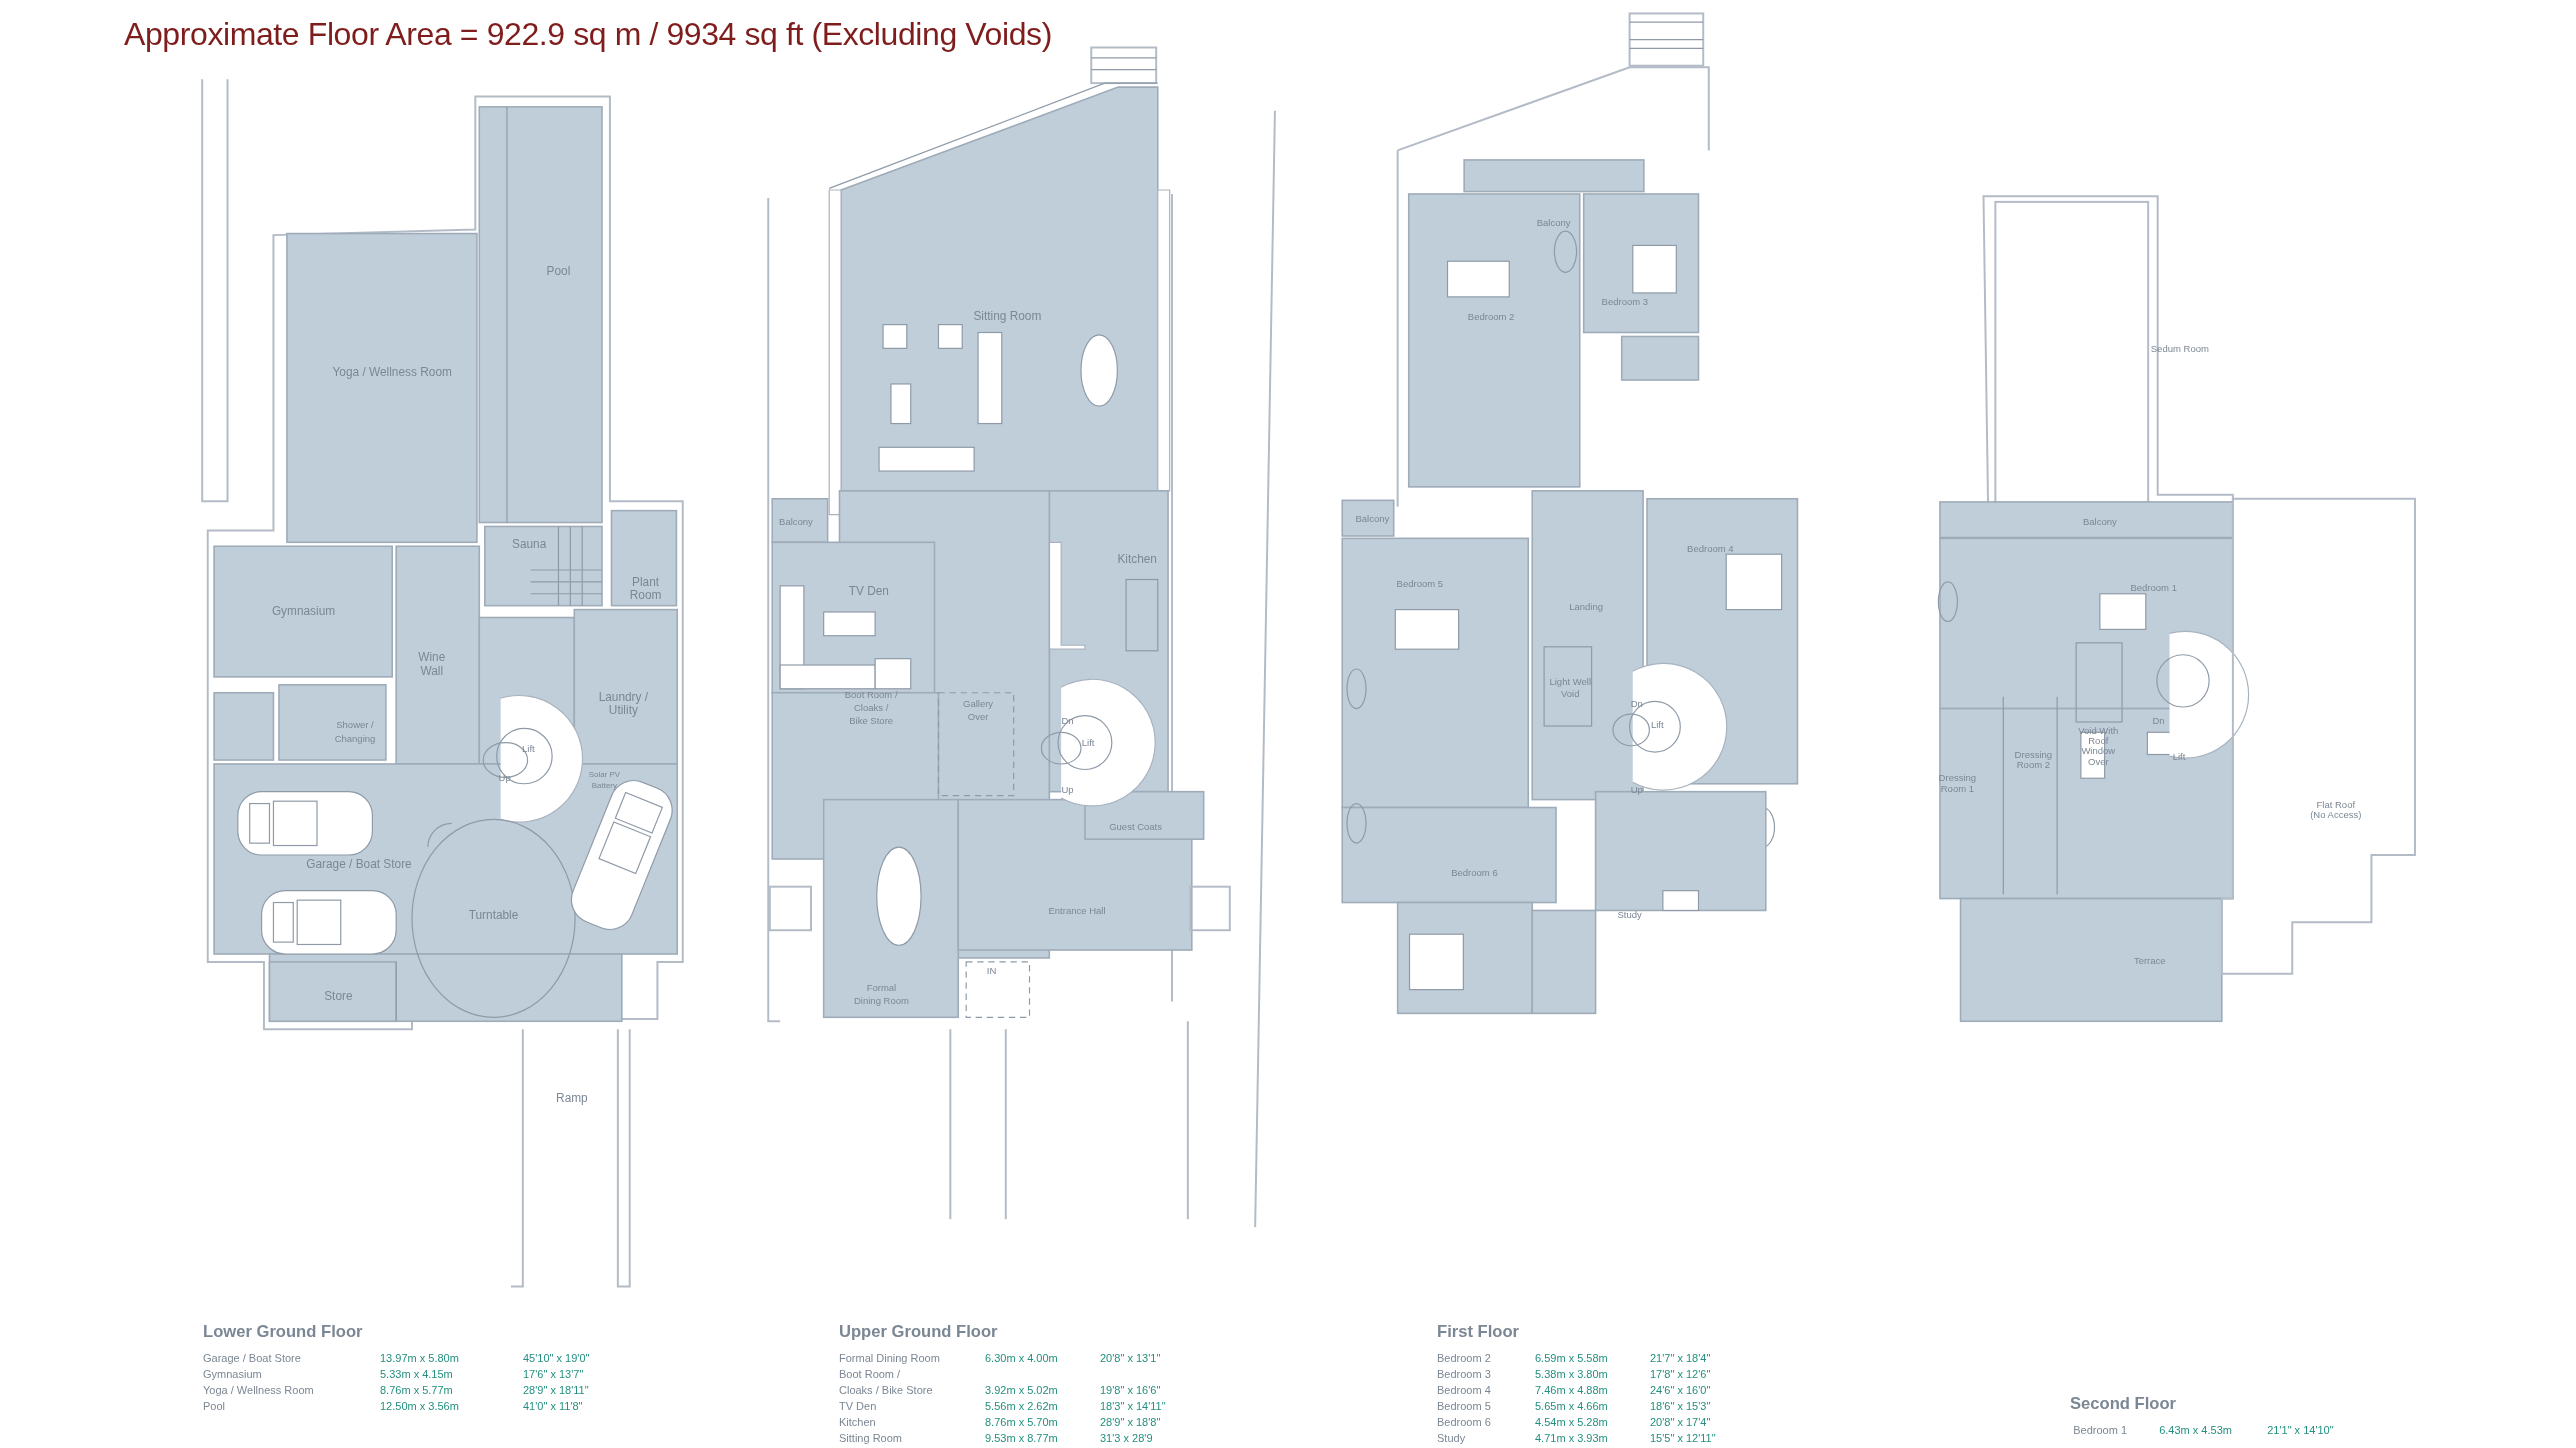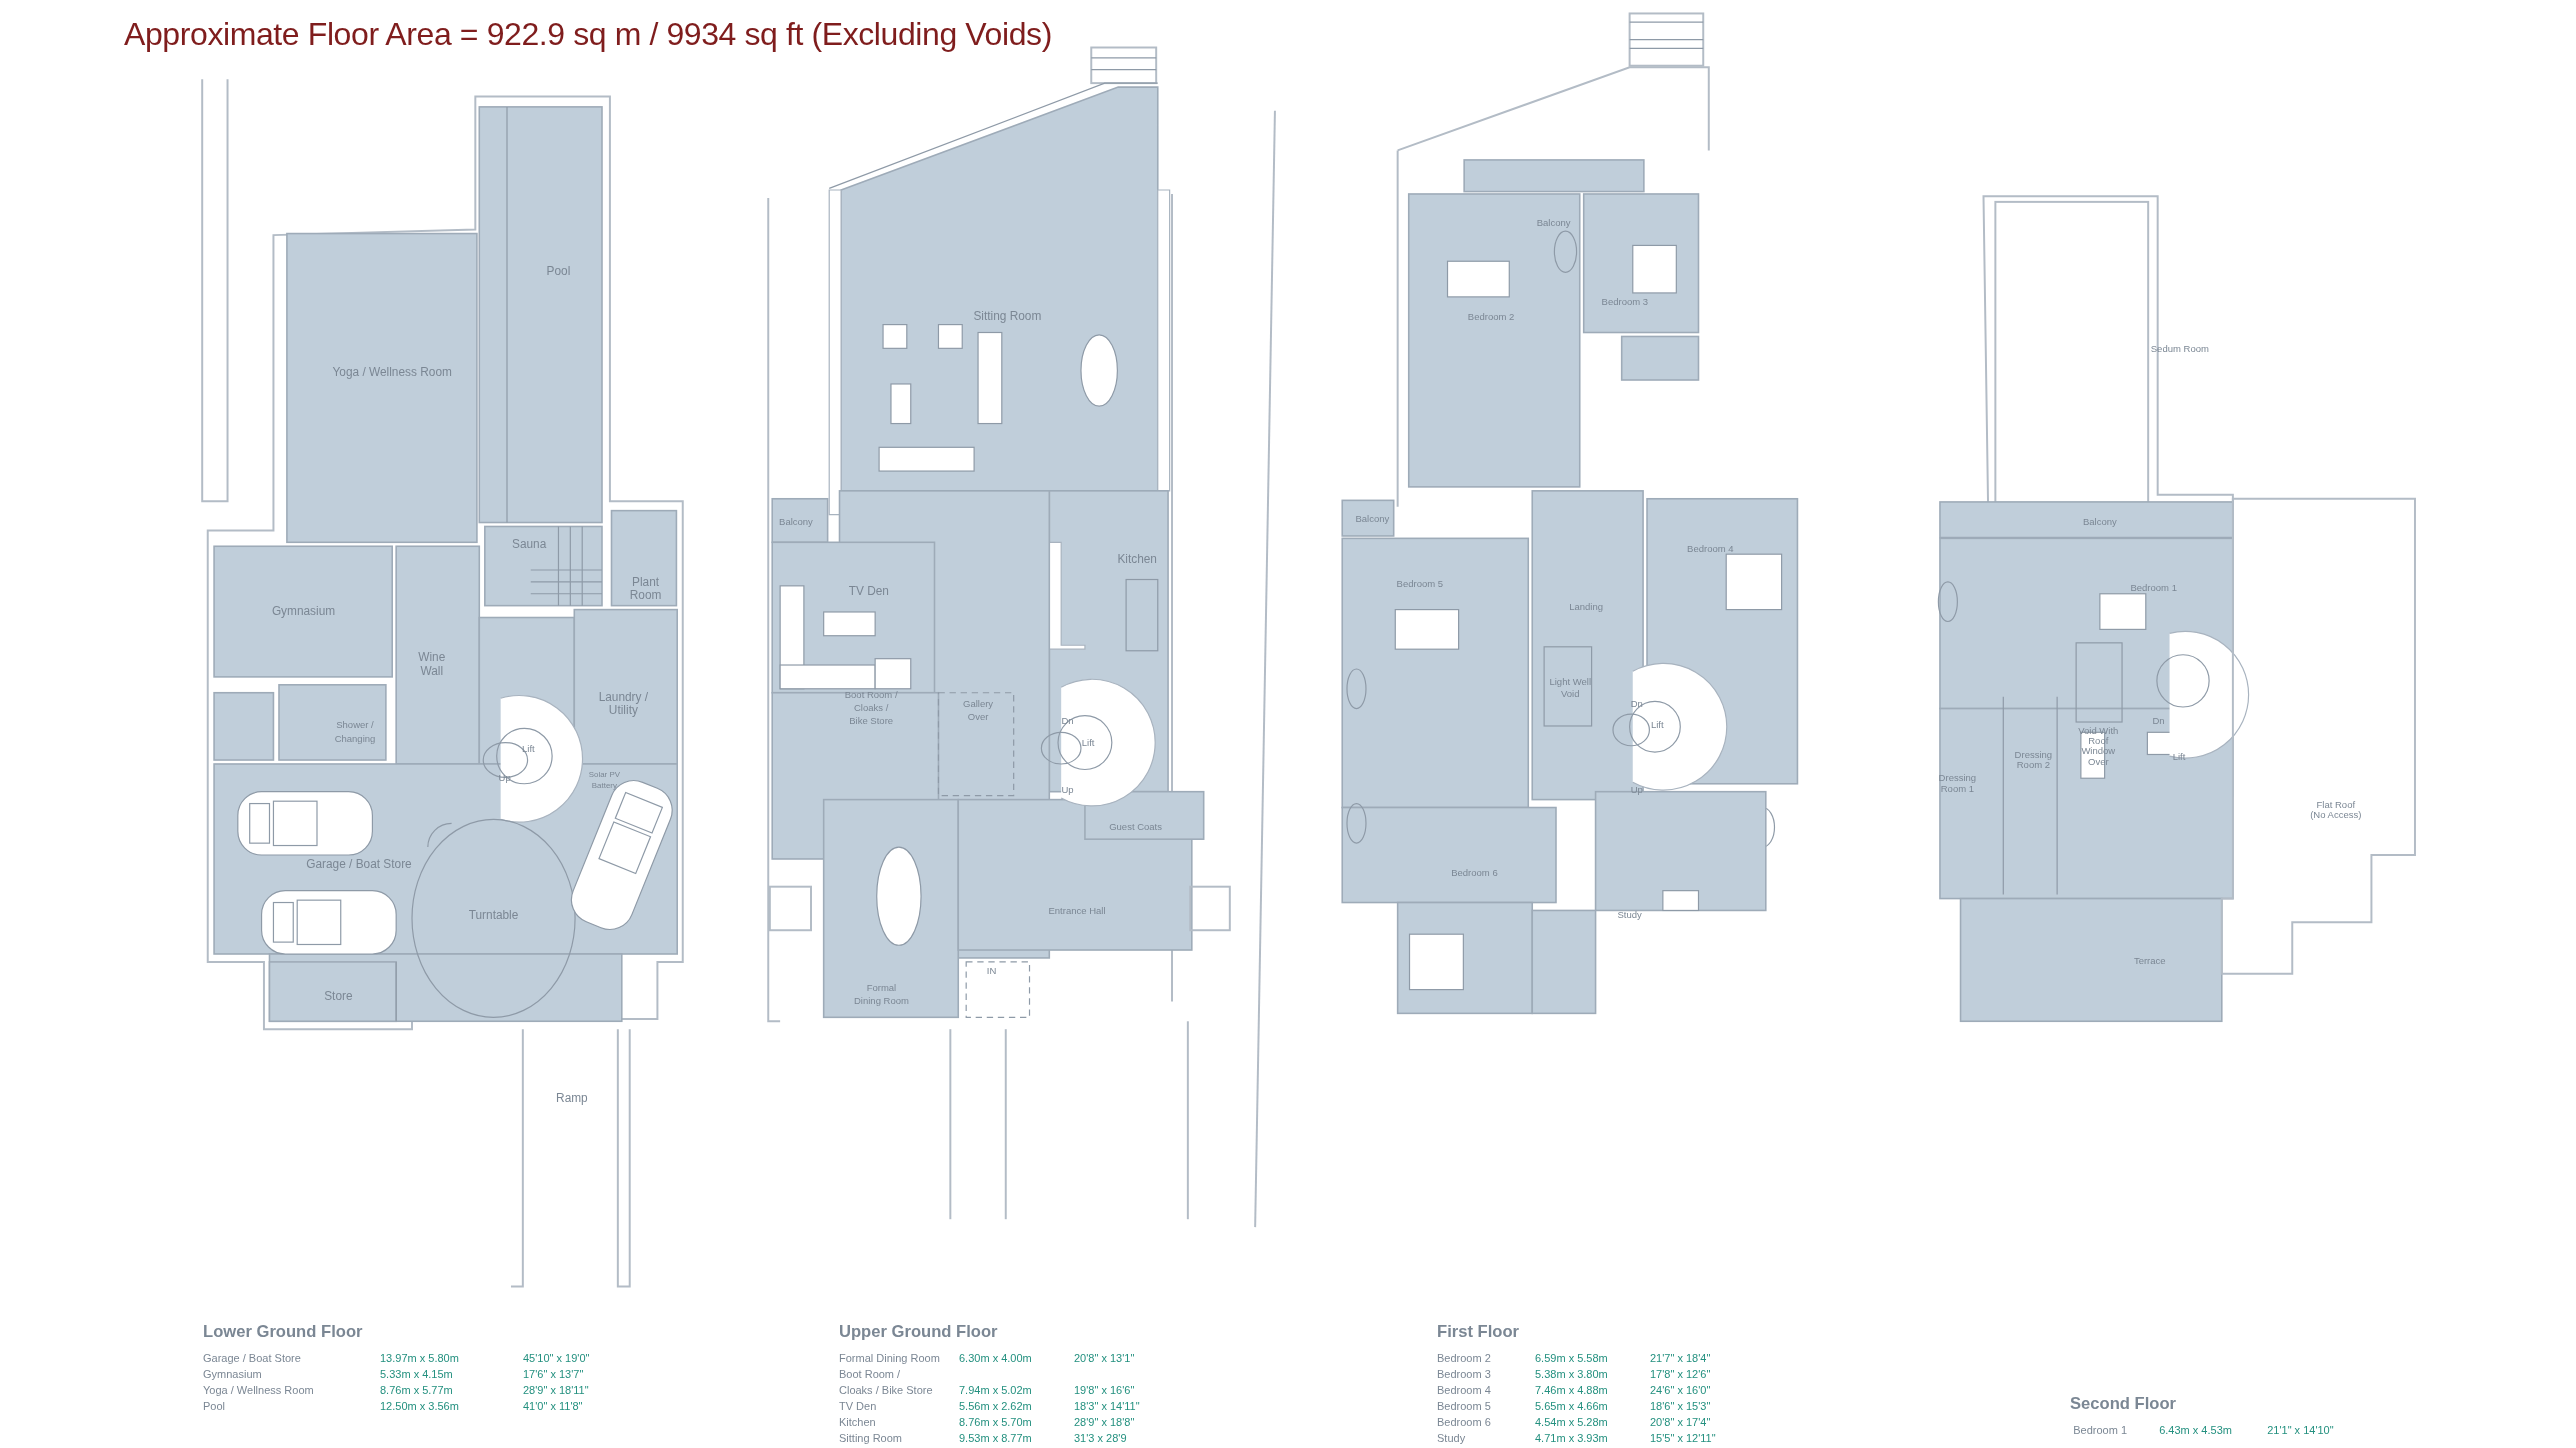--- a/index.html
+++ b/index.html
@@ -327,32 +327,32 @@
         </tr>
   </tbody>
     </table>
 </div>
 
 <div class="legend" style="left:839px; top:1324px;">
   <div class="floor-title">Upper Ground Floor</div>
   <table>
     <tbody>
         <tr>
-          <td class="name" style="width:120px">Formal Dining Room</td>
+          <td class="name" style="width:146px">Formal Dining Room</td>
           <td class="metric" style="width:115px">6.30m x 4.00m</td>
           <td class="imperial">20'8" x 13'1"</td>
         </tr>
     <tr>
           <td class="name">Boot Room /</td>
           <td class="metric"></td>
           <td class="imperial"></td>
         </tr>
     <tr>
           <td class="name">Cloaks / Bike Store</td>
-          <td class="metric">7.94m x 5.02m</td>
+          <td class="metric">3.92m x 5.02m</td>
           <td class="imperial">19'8" x 16'6"</td>
         </tr>
     <tr>
           <td class="name">TV Den</td>
           <td class="metric">5.56m x 2.62m</td>
           <td class="imperial">18'3" x 14'11"</td>
         </tr>
     <tr>
           <td class="name">Kitchen</td>
           <td class="metric">8.76m x 5.70m</td>

